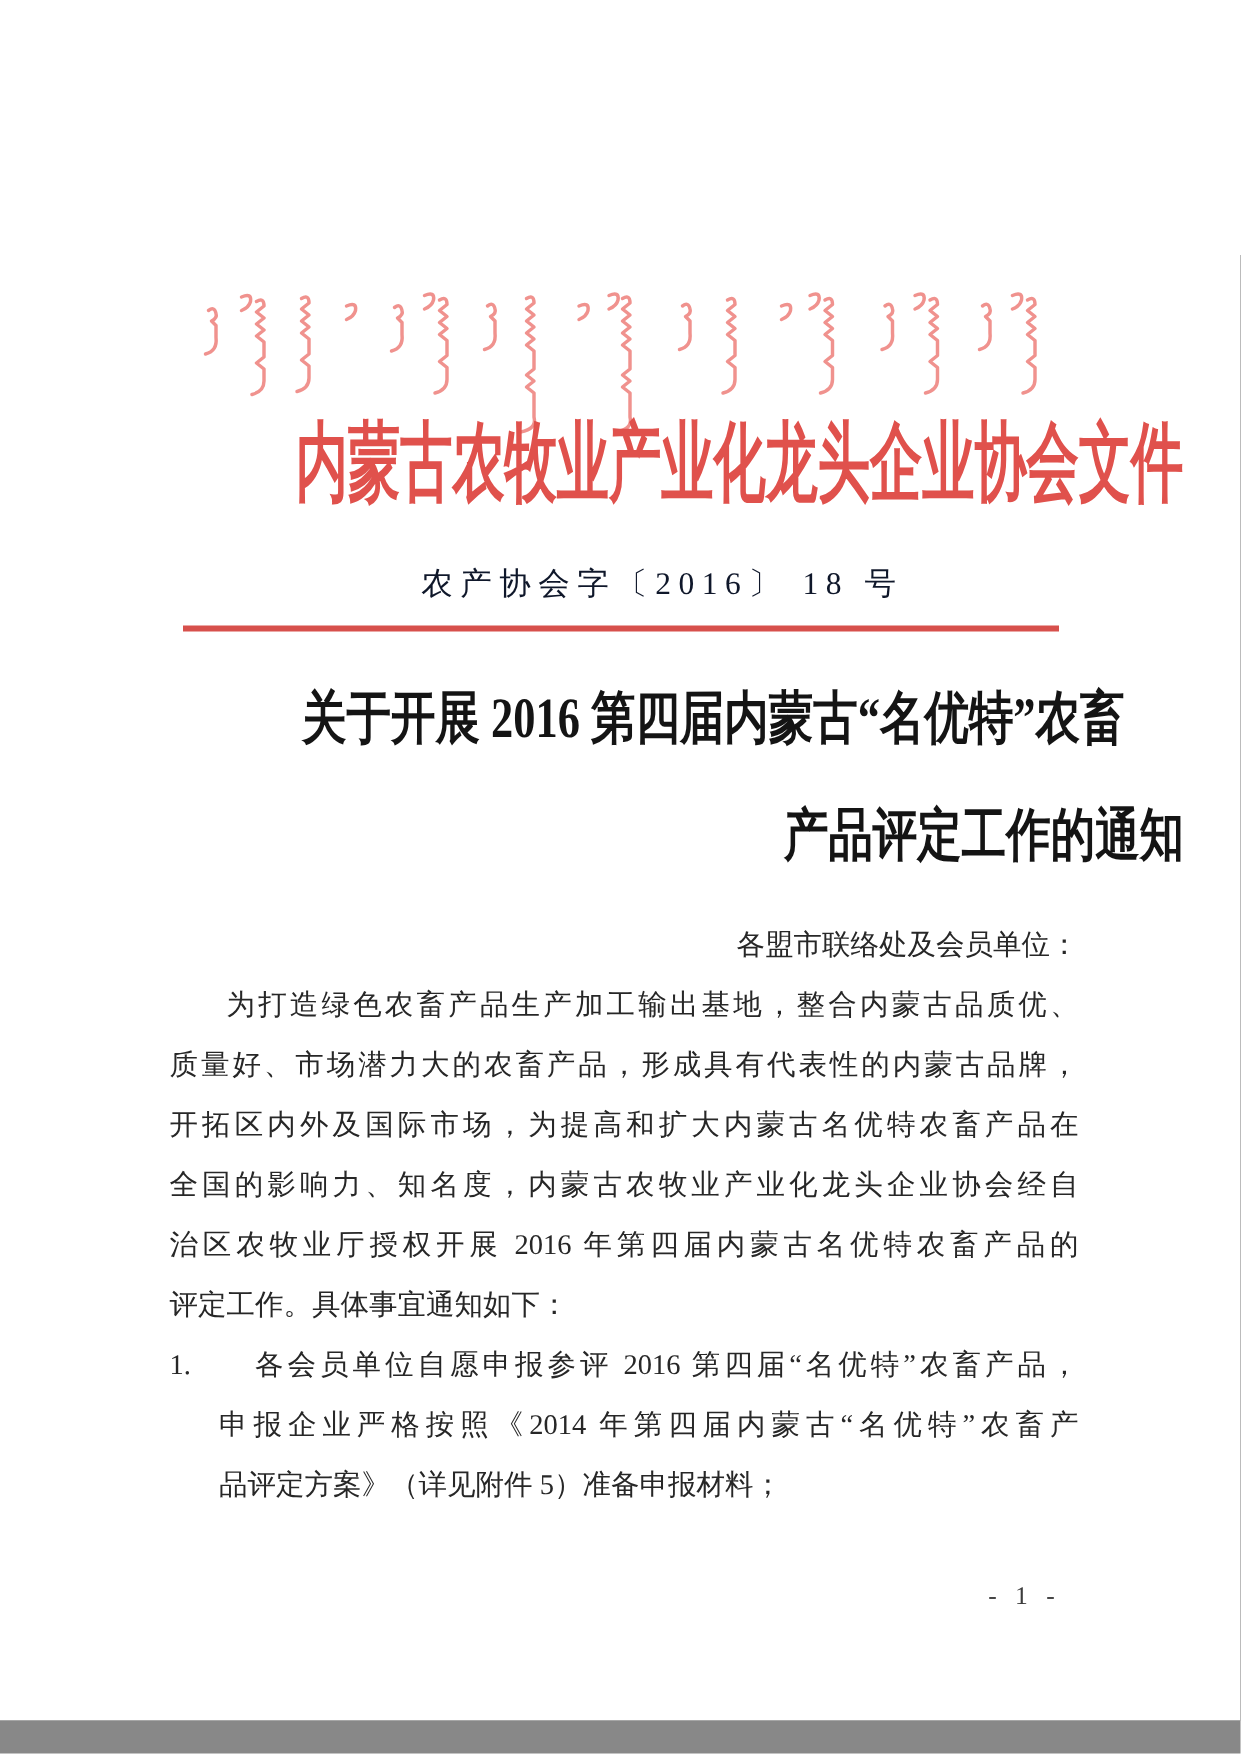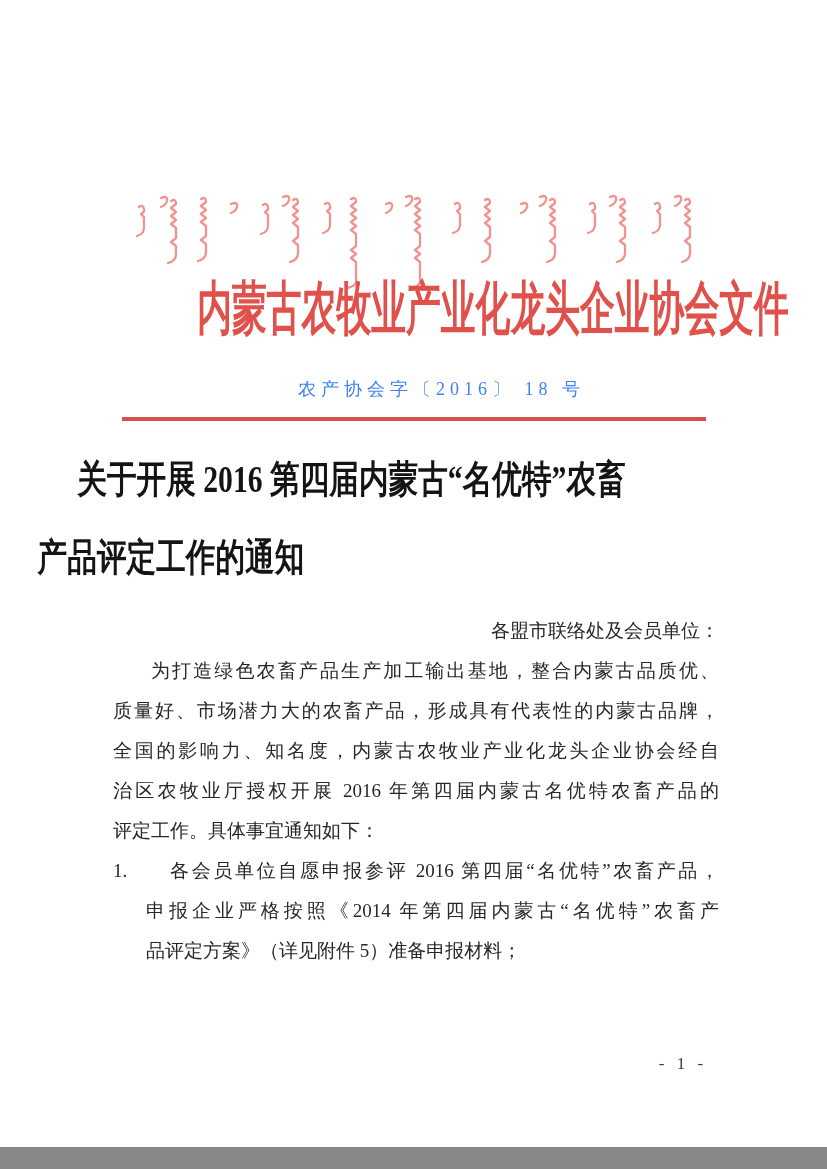--- a/index.html
+++ b/index.html
@@ -32,31 +32,31 @@
     text-align:center;white-space:nowrap;
     color:var(--accent-red);
     font-size:58px;line-height:78px;font-weight:700;
   }
   .org-title .squeeze{
     display:inline-block;transform:scaleX(0.60);transform-origin:50% 50%;
   }
   .doc-number{
     position:absolute;left:0;top:372px;width:827px;box-sizing:border-box;
     padding-left:56px;
-    text-align:center;font-size:18px;line-height:34px;
-    letter-spacing:5px;color:#3b82f6;white-space:nowrap;
+    text-align:center;font-size:21px;line-height:34px;
+    letter-spacing:5px;color:#0f172a;white-space:nowrap;
   }
   .red-rule{
     position:absolute;left:122px;top:417px;width:584px;height:4px;
     background:var(--rule-red);
   }
   
   .doc-title{
     position:absolute;left:0;top:456px;width:827px;
-    text-align:left;font-weight:700;color:#141414;
+    text-align:right;font-weight:700;color:#141414;
     font-size:38px;line-height:46px;white-space:nowrap;
   }
   .doc-title .squeeze{
     display:inline-block;transform:scaleX(0.78);transform-origin:50% 50%;
   }
   .doc-title .line2{margin-top:32px;}
   
   .body-text{
     position:absolute;left:113px;top:611px;width:606px;
     font-size:19px;line-height:40px;color:#272727;
@@ -132,20 +132,21 @@
     <div class="line2">
       <span class="squeeze">产品评定工作的通知</span>
     </div>
   </div>
 
   <div class="body-text">
     <div class="salutation">各盟市联络处及会员单位：</div>
     <div class="paragraph">
         <div class="tline">为打造绿色农畜产品生产加工输出基地，整合内蒙古品质优、</div>
         <div class="tline">质量好、市场潜力大的农畜产品，形成具有代表性的内蒙古品牌，</div>
+        <div class="tline">开拓区内外及国际市场，为提高和扩大内蒙古名优特农畜产品在</div>
         <div class="tline">全国的影响力、知名度，内蒙古农牧业产业化龙头企业协会经自</div>
         <div class="tline">治区农牧业厅授权开展 2016 年第四届内蒙古名优特农畜产品的</div>
         <div class="tline last">评定工作。具体事宜通知如下：</div>
       </div>
     <div class="list-item">
       <span class="item-number">1.</span>
       <div class="item-lines">
           <div class="tline">各会员单位自愿申报参评 2016 第四届“名优特”农畜产品，</div>
           <div class="tline">申报企业严格按照《2014 年第四届内蒙古“名优特”农畜产</div>
           <div class="tline last">品评定方案》（详见附件 5）准备申报材料；</div>

